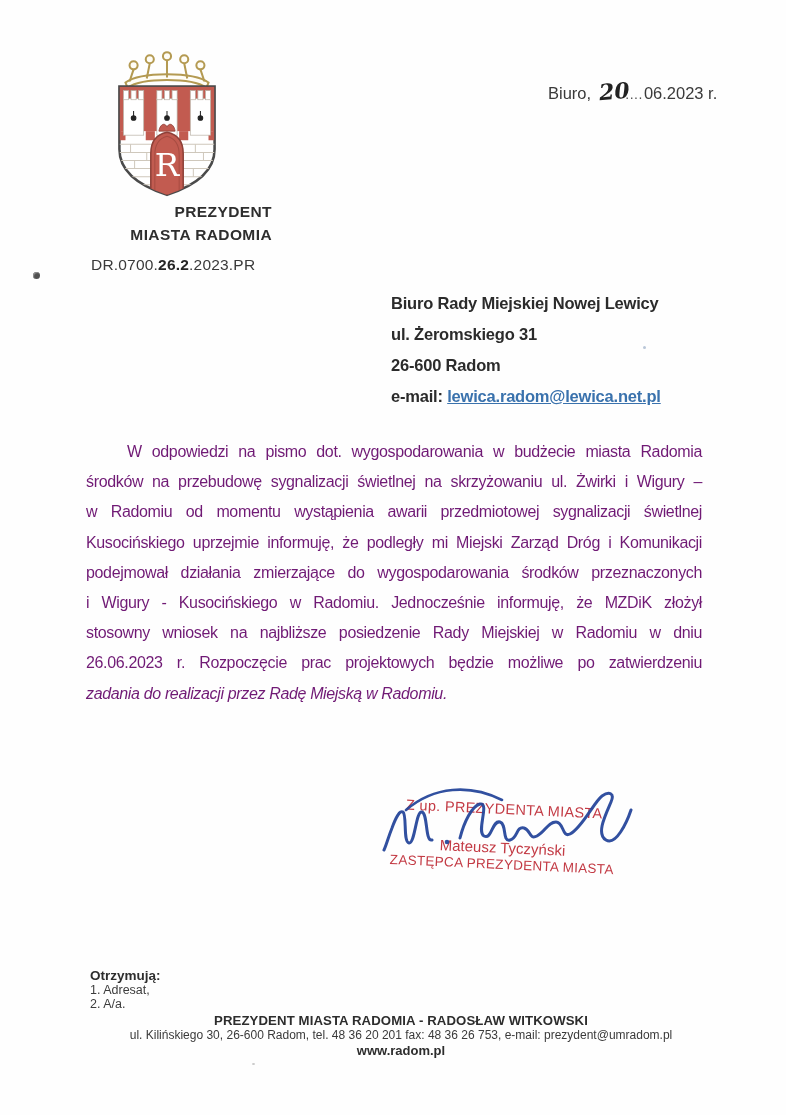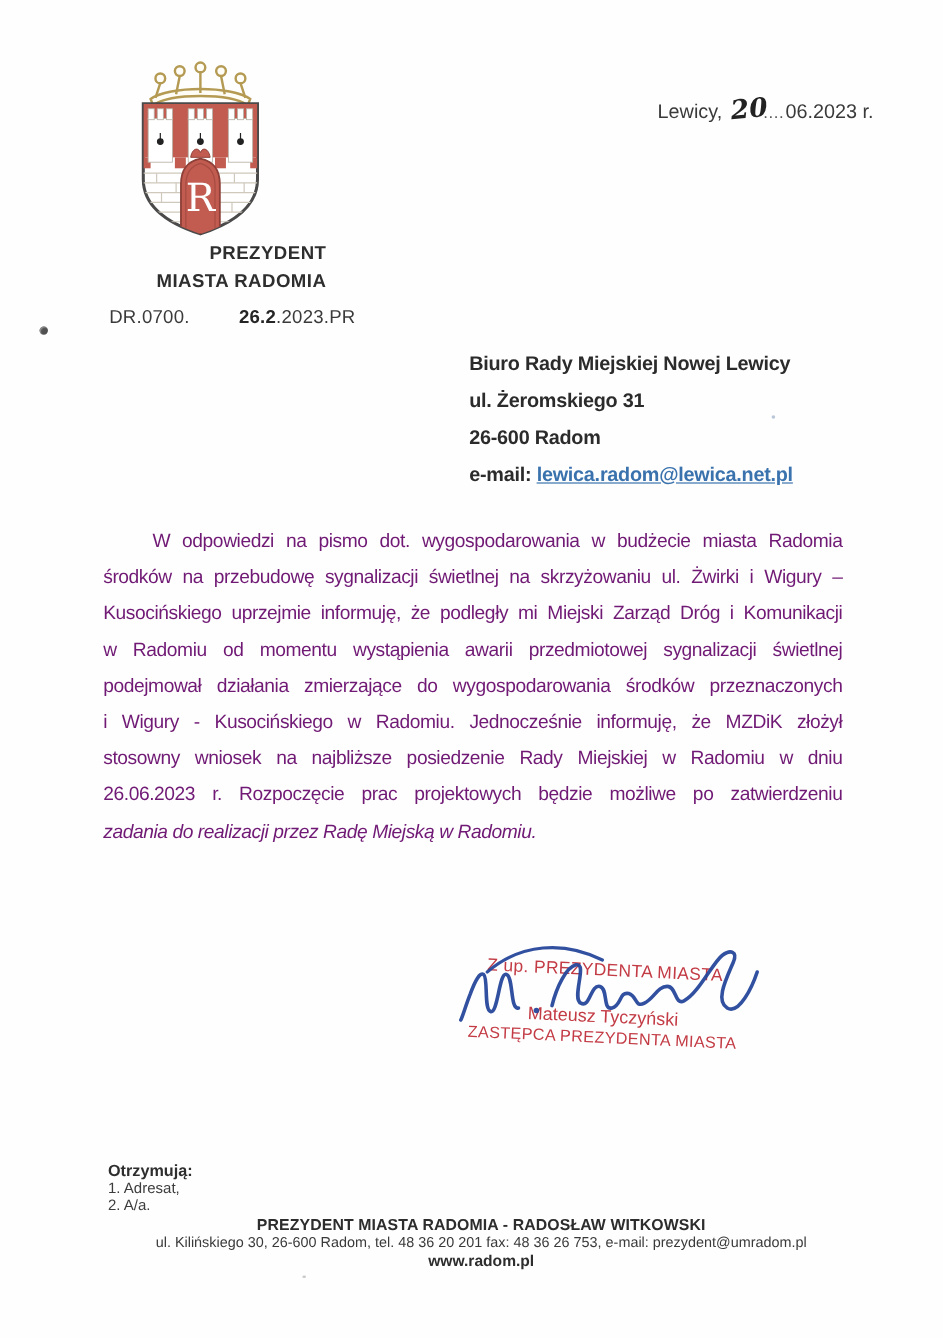--- a/index.html
+++ b/index.html
@@ -14,21 +14,21 @@
     display:inline-block;font-family:"DejaVu Serif",serif;font-style:italic;font-weight:700;
     font-size:22px;color:#222;transform:rotate(-5deg);margin-left:3px;line-height:1;
   }
   .dots{margin-left:-4px;margin-right:1px;letter-spacing:.5px;color:#555;font-size:14px;}
   .crest{position:absolute;left:106px;top:40px;}
   .crest-title{
     position:absolute;left:62px;top:200px;width:210px;text-align:right;
     font-weight:700;font-size:15.5px;line-height:23px;color:#2e2e2e;letter-spacing:.4px;
   }
   .ref{position:absolute;left:91px;top:256px;font-size:15.5px;color:#3a3a3a;letter-spacing:.2px;}
-  .ref b{color:#252525;margin-left:41px;}
+  .ref b{color:#252525;}
   .hole{position:absolute;left:33px;top:272px;width:7px;height:7px;border-radius:50%;
     background:#3f3f3f;opacity:.9;box-shadow:inset 1px 1px 1px #888;}
   
   .recipient{position:absolute;left:391px;top:288px;font-size:16.5px;font-weight:700;
     line-height:31px;color:#2b2b2b;letter-spacing:-.2px;}
   .email{color:#3a72ad;text-decoration:underline;cursor:pointer;text-align:center;}
   
   .body{position:absolute;left:86px;top:437px;width:616px;font-size:16px;line-height:30.2px;
     color:#701a75;letter-spacing:-.35px;}
   .body-line{text-align:justify;text-align-last:justify;white-space:normal;}
@@ -53,21 +53,21 @@
   
   .speck-a{position:absolute;left:643px;top:346px;width:3px;height:3px;border-radius:50%;background:#b9c6d8;}
   .speck-b{position:absolute;left:252px;top:1063px;width:3px;height:2px;border-radius:50%;background:#c9c9c9;}
 </style>
 </head>
 <body>
 
 <div class="page">
 
   <div class="date">
-    <span>Lewicy,</span>
+    <span>Biuro,</span>
     <span class="hand">20</span><span class="dots">....</span><span>06.2023 r.</span>
   </div>
 
   <svg class="crest" width="122" height="162" viewBox="0 0 120 160">
     <defs>
       <clipPath id="shieldClip">
         <path d="M13,46 H107 V108 C107,128 91,143 60,153 C29,143 13,128 13,108 Z"></path>
       </clipPath>
     </defs>
 
@@ -143,22 +143,22 @@
     <div>26-600 Radom</div>
     <div>
       <span>e-mail:</span>
       <a class="email">lewica.radom@lewica.net.pl</a>
     </div>
   </div>
 
   <div class="body">
       <div class="body-line">W odpowiedzi na pismo dot. wygospodarowania w budżecie miasta Radomia</div>
       <div class="body-line">środków na przebudowę sygnalizacji świetlnej na skrzyżowaniu ul. Żwirki i Wigury –</div>
+      <div class="body-line">w Radomiu od momentu wystąpienia awarii przedmiotowej sygnalizacji świetlnej</div>
       <div class="body-line">Kusocińskiego uprzejmie informuję, że podległy mi Miejski Zarząd Dróg i Komunikacji</div>
-      <div class="body-line">w Radomiu od momentu wystąpienia awarii przedmiotowej sygnalizacji świetlnej</div>
       <div class="body-line">podejmował działania zmierzające do wygospodarowania środków przeznaczonych</div>
       <div class="body-line">i Wigury - Kusocińskiego w Radomiu. Jednocześnie informuję, że MZDiK złożył</div>
       <div class="body-line">stosowny wniosek na najbliższe posiedzenie Rady Miejskiej w Radomiu w dniu</div>
       <div class="body-line">26.06.2023 r. Rozpoczęcie prac projektowych będzie możliwe po zatwierdzeniu</div>
       <div class="body-line">zadania do realizacji przez Radę Miejską w Radomiu.</div>
     </div>
 
   <div class="stamp">
     <div class="stamp-l1">Z up. PREZYDENTA MIASTA</div>
     <div class="stamp-name">Mateusz Tyczyński</div>

